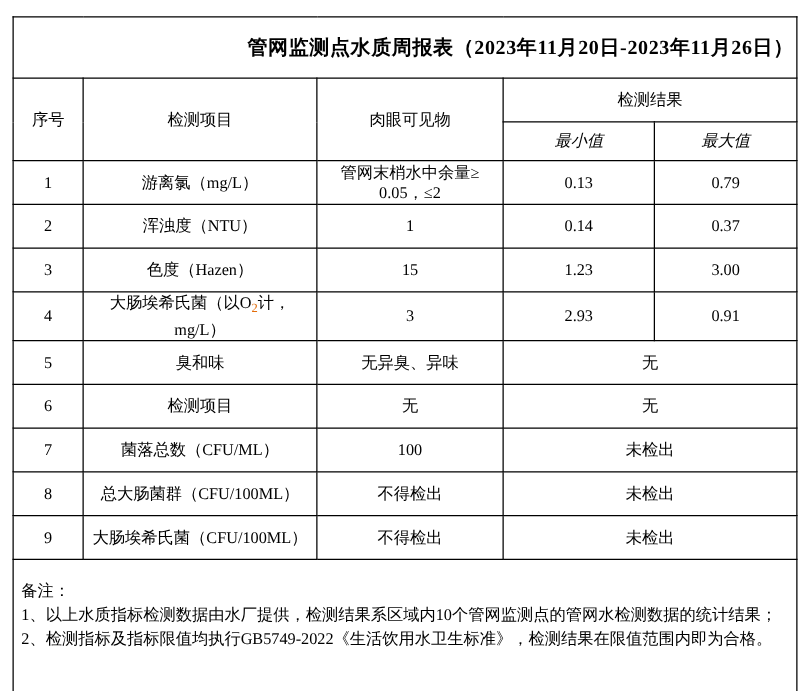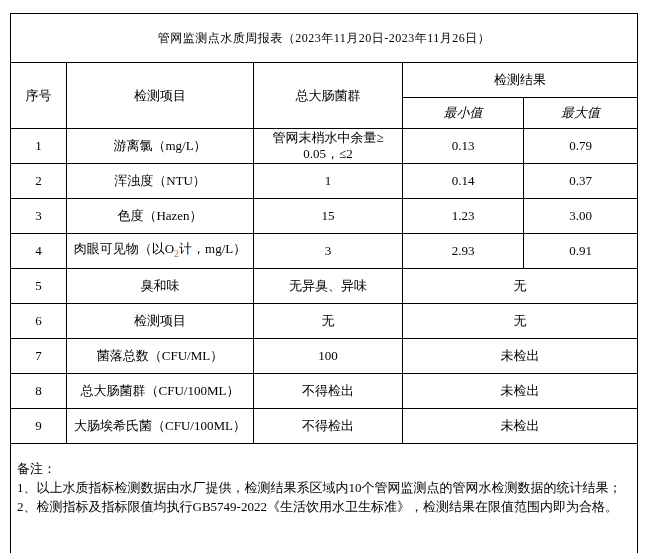--- a/index.html
+++ b/index.html
@@ -25,23 +25,24 @@
   table.report td {
     border: 1px solid #000;
     text-align: center;
     vertical-align: middle;
     font-size: 13px;
     padding: 0 2px;
     overflow: hidden;
   }
   tr.title-row td {
     height: 48px;
-    font-size: 12px;
-    font-weight: normal;
+    font-size: 16px;
+    font-weight: bold;
     letter-spacing: 0.5px;
+    text-align: right;
   }
   tr.head-top td { height: 34px; }
   tr.head-sub td { height: 30px; font-style: italic; }
   tr.data-row td { height: 34px; }
   td.standard-cell, td.item-cell {
     white-space: pre-line;
     line-height: 16px;
   }
   .sub2 {
     font-size: 10px;
@@ -71,21 +72,21 @@
     </colgroup>
 
     <tbody>
         <tr class="title-row">
       <td colspan="5">管网监测点水质周报表（2023年11月20日-2023年11月26日）</td>
     </tr>
 
     <tr class="head-top">
       <td rowspan="2">序号</td>
       <td rowspan="2">检测项目</td>
-      <td rowspan="2">总大肠菌群</td>
+      <td rowspan="2">肉眼可见物</td>
       <td colspan="2">检测结果</td>
     </tr>
     <tr class="head-sub">
       <td>最小值</td>
       <td>最大值</td>
     </tr>
 
     <tr class="data-row">
       <td class="serial-cell">1</td>
       <td class="item-cell">游离氯（mg/L）</td>
@@ -106,21 +107,21 @@
     <tr class="data-row">
       <td class="serial-cell">3</td>
       <td class="item-cell">色度（Hazen）</td>
       <td class="standard-cell">15</td>
       <td class="min-cell">1.23</td>
       <td class="max-cell">3.00</td>
     </tr>
 
     <tr class="data-row">
       <td class="serial-cell">4</td>
-      <td class="item-cell"><span>肉眼可见物（以O</span><span class="sub2">2</span><span>计，mg/L）</span></td>
+      <td class="item-cell"><span>大肠埃希氏菌（以O</span><span class="sub2">2</span><span>计，mg/L）</span></td>
       <td class="standard-cell">3</td>
       <td class="min-cell">2.93</td>
       <td class="max-cell">0.91</td>
     </tr>
 
     <tr class="data-row">
       <td class="serial-cell">5</td>
       <td class="item-cell">臭和味</td>
       <td class="standard-cell">无异臭、异味</td>
       <td colspan="2" class="result-cell">无</td>

